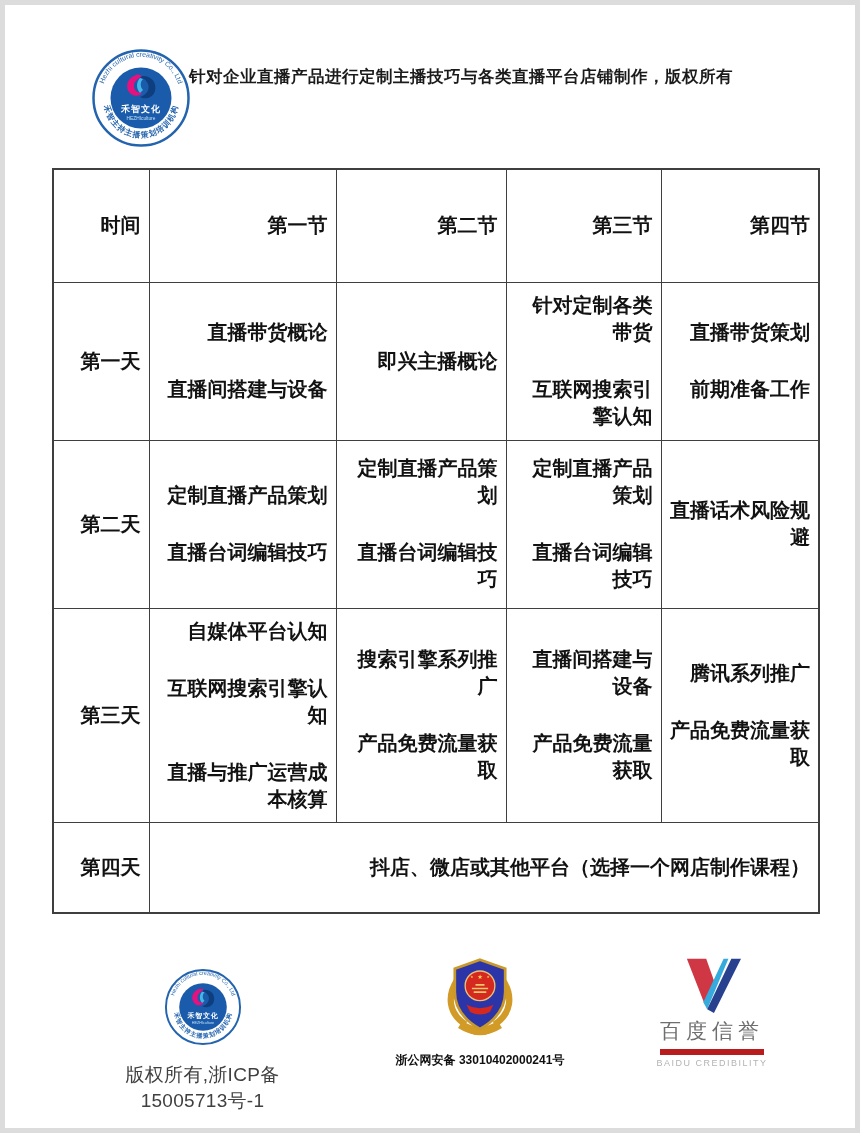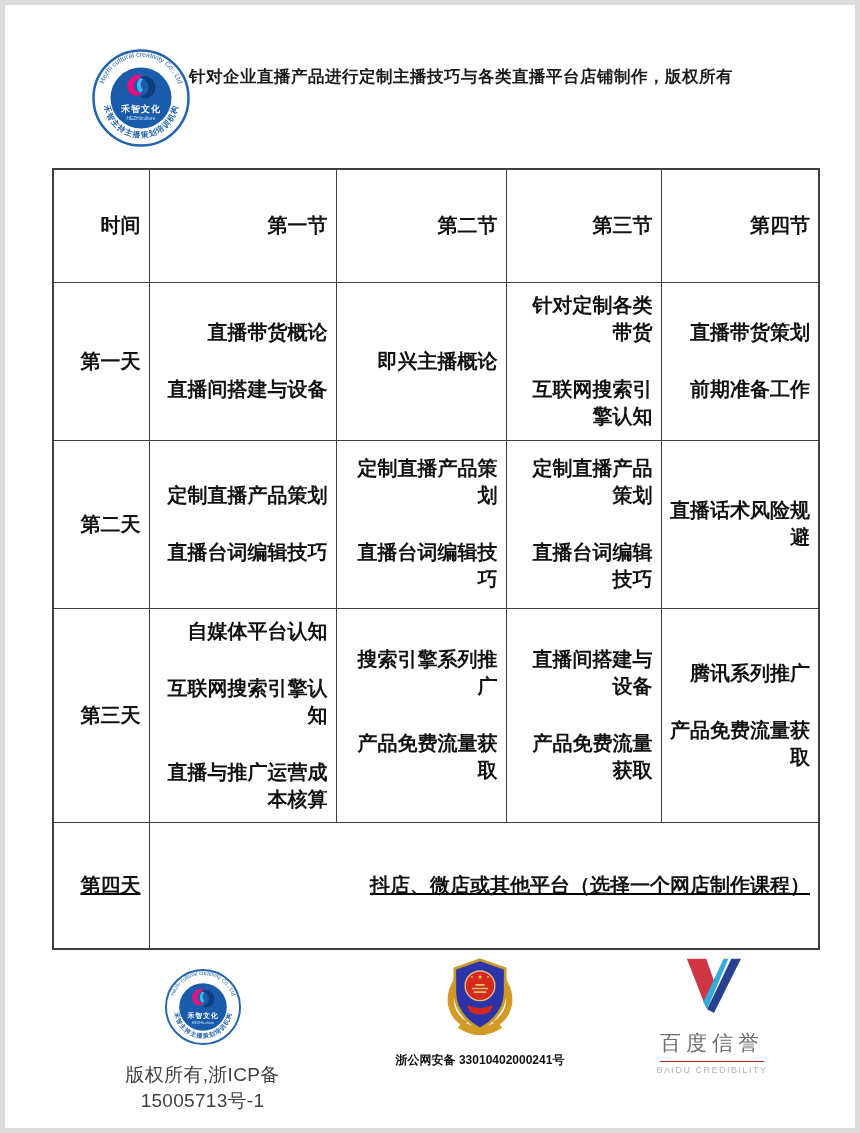--- a/index.html
+++ b/index.html
@@ -26,32 +26,32 @@
   table.course th,table.course td{
     border:1.5px solid #3f3f3f;
     font-size:20px;font-weight:bold;color:#121212;
     text-align:right;vertical-align:middle;
     padding:8px;
   }
   table.course thead tr{height:113px;}
   table.course tbody tr:nth-child(1){height:158px;}
   table.course tbody tr:nth-child(2){height:168px;}
   table.course tbody tr:nth-child(3){height:214px;}
-  table.course tbody tr:nth-child(4){height:127px;text-decoration:underline;}
+  table.course tbody tr:nth-child(4){height:91px;}
   .cell-line + .cell-line{margin-top:30px;}
   td.left{text-align:left;padding-left:12px;}
   
   .f-block{position:absolute;text-align:center;}
   #f-hezhi{left:100px;top:963px;width:195px;}
   #f-police{left:345px;top:951px;width:260px;}
   #f-baidu{left:612px;top:950px;width:190px;}
   .icp-caption{margin-top:12px;font-size:19px;color:#404040;letter-spacing:.3px;}
   .police-caption{margin-top:9px;font-size:12px;font-weight:bold;color:#101010;}
-  .baidu-cn{display:inline-block;margin-top:12px;font-size:21px;color:#6e6e6e;letter-spacing:5px;
-            border-bottom:1px solid #b91c1c;padding-bottom:4px;}
+  .baidu-cn{display:inline-block;margin-top:0;font-size:21px;color:#6e6e6e;letter-spacing:5px;
+            border-bottom:6px solid #b91c1c;padding-bottom:4px;}
   .baidu-en{margin-top:3px;font-size:9px;color:#b3b3b3;letter-spacing:1.5px;text-align:center;}
   .baidu-caption{margin-top:7px;font-size:18.5px;font-weight:bold;color:#262626;letter-spacing:2px;}
 </style>
 </head>
 <body>
 
 <div id="page">
 
   <div class="logo">
     <svg viewBox="0 0 100 100" width="100" height="100">

